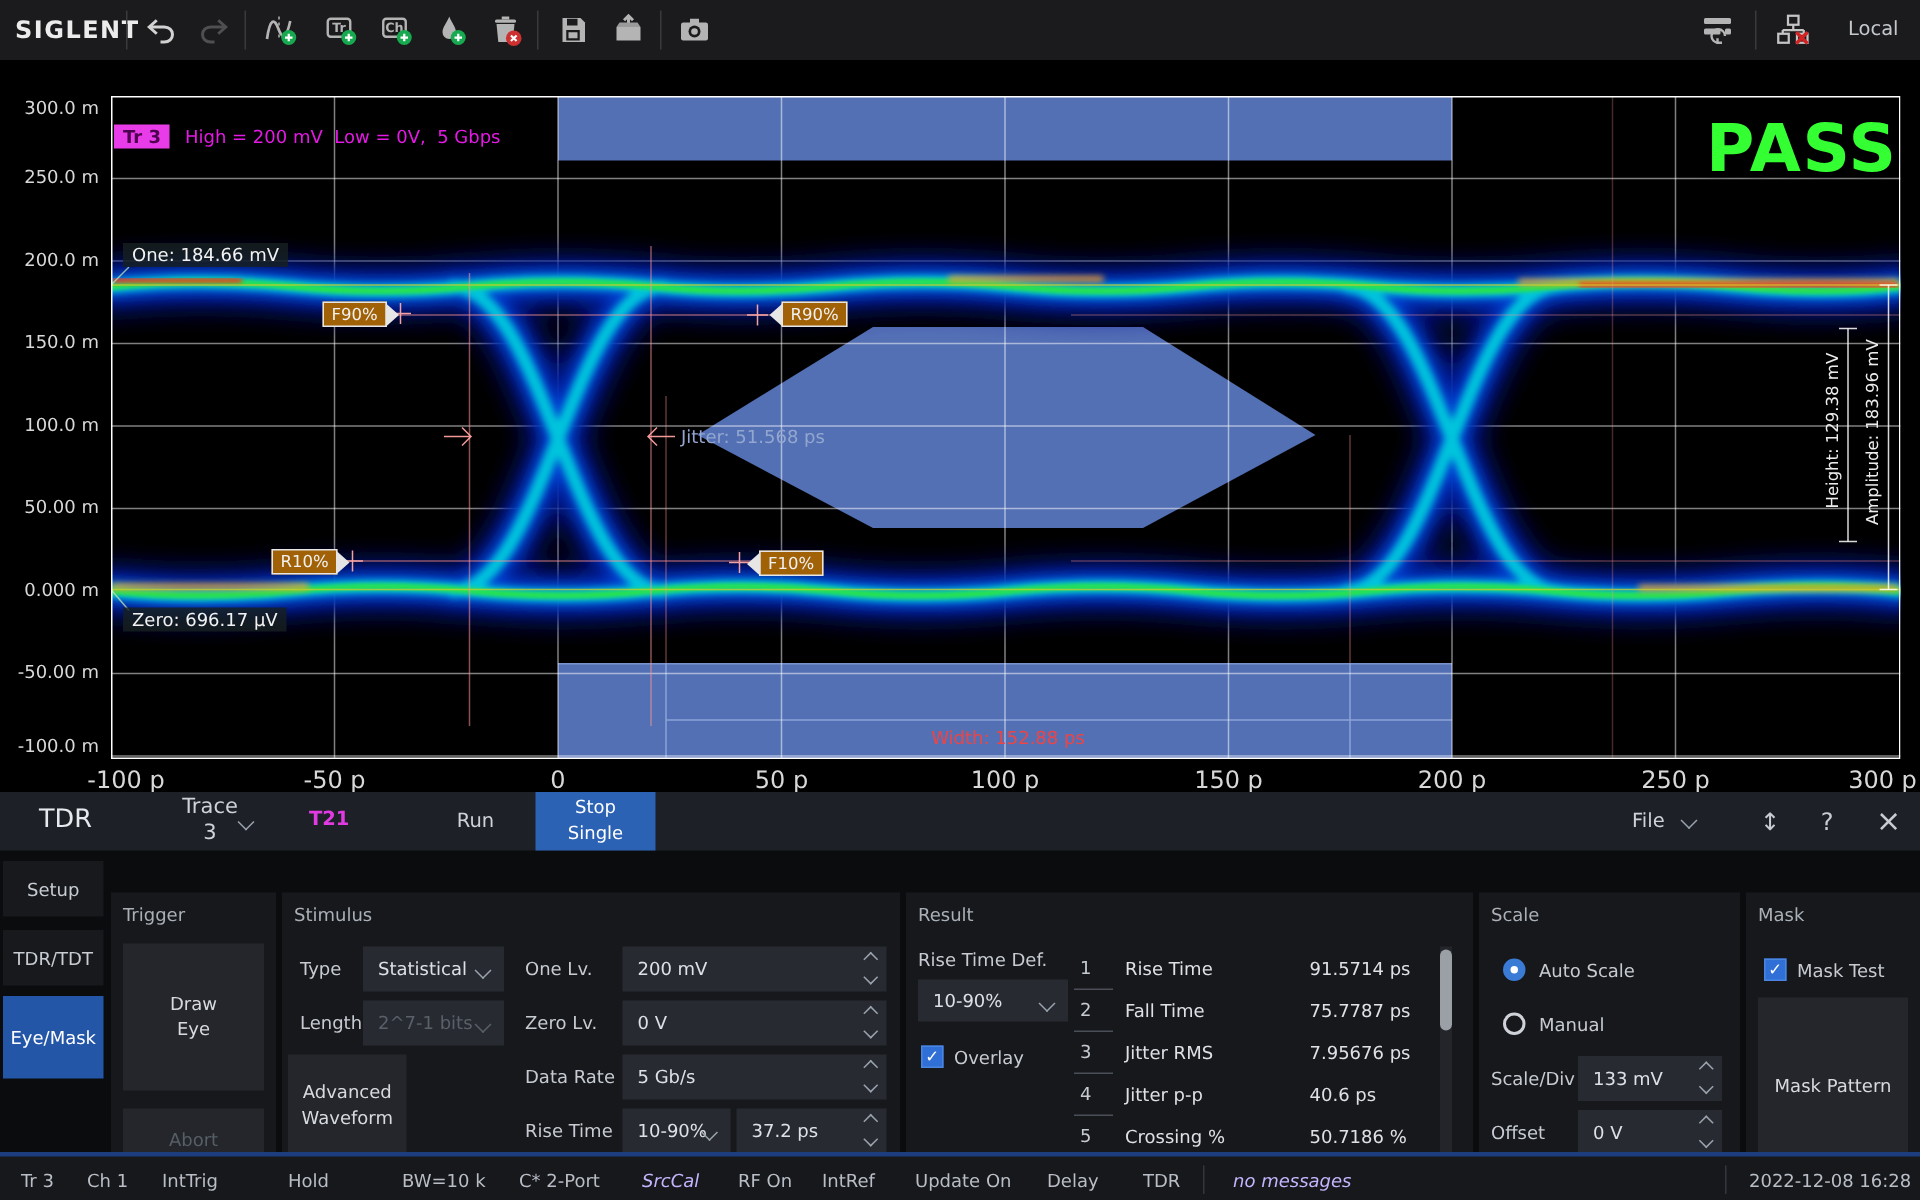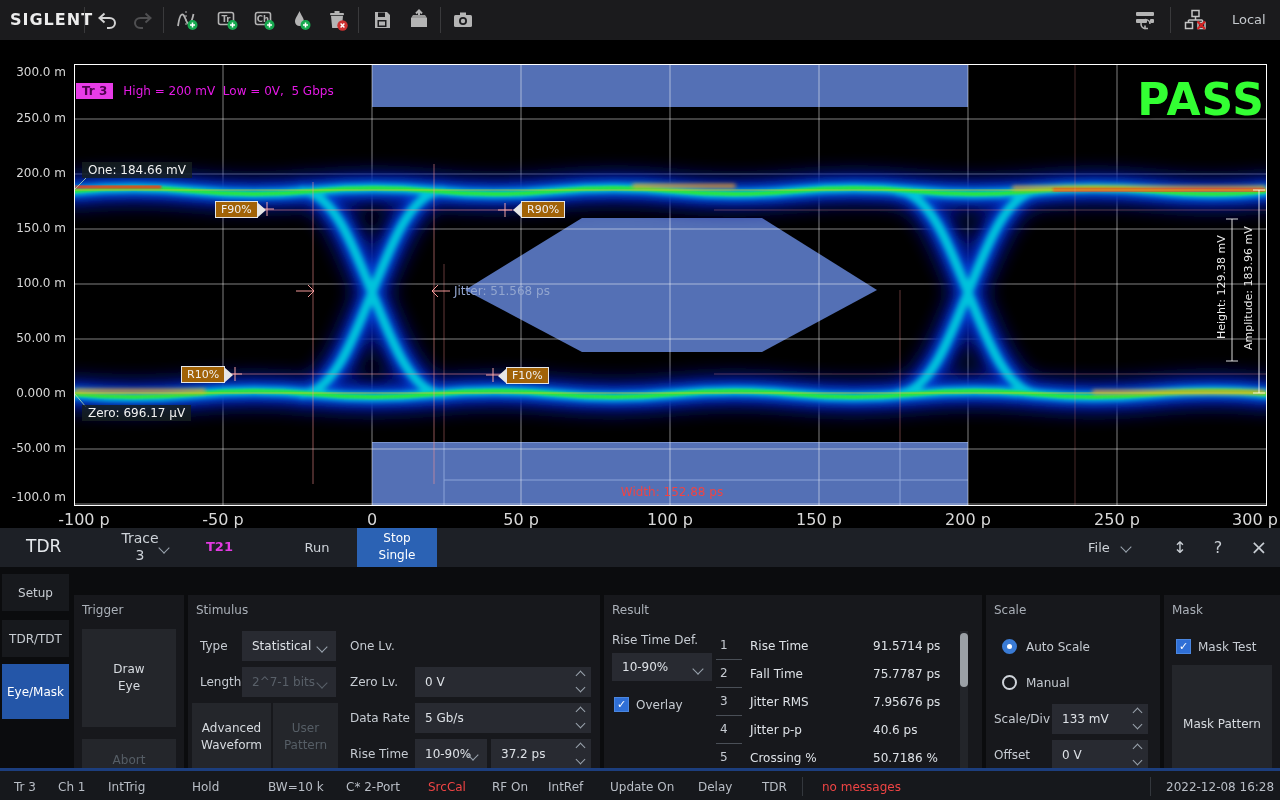--- a/index.html
+++ b/index.html
@@ -84,21 +84,21 @@
   .rrow-n{position:absolute;left:112px;width:26px;color:#c6cbd2;font-size:12px;
     border-bottom:1px solid #4a4f57;height:27px;line-height:24px;padding-left:4px;box-sizing:border-box;}
   .rrow-name{position:absolute;left:146px;color:#dde1e6;font-size:12px;}
   .rrow-val{position:absolute;left:269px;color:#dde1e6;font-size:12px;}
   #scrolltrack{position:absolute;left:356px;top:36px;width:8px;height:152px;background:#23252a;}
   #scrollthumb{position:absolute;left:0;top:2px;width:8px;height:54px;background:#9ba0a6;border-radius:4px;}
   
   #statusbar{position:absolute;left:0;top:768px;width:1280px;height:32px;background:#16181c;
     border-top:3px solid #1c3e7e;box-sizing:content-box;color:#b9bec6;font-size:12px;}
   #statusbar .sitem{position:absolute;top:9px;white-space:nowrap;}
-  #statusbar .dim{color:#ef4444;}
+  #statusbar .dim{color:#c4b5fd;font-style:italic;}
   .ssep{position:absolute;top:6px;width:1px;height:19px;background:#33373d;}
 </style>
 </head>
 <body>
 
 <div id="app">
 
   <div id="toolbar">
     <div id="logo">SIGLENT</div>
     <div class="tsep" style="left:84px"></div>
@@ -423,25 +423,28 @@
       </div>
       <div class="flabel" style="left:12px;top:80px">Length</div>
       <div class="field dim" style="left:54px;top:72px;width:94px">
         <span>2^7-1 bits</span>
           <span class="chev"></span>
       </div>
       <div class="panbtn" style="left:4px;top:108px;width:79px;height:67px">
         <span>Advanced</span>
         <span>Waveform</span>
       </div>
-      <div class="panbtn disabled" style="left:85px;top:108px;width:65px;height:67px">
-        <span>User</span>
-        <span>Pattern</span>
-      </div>
       <div class="flabel" style="left:162px;top:44px">One Lv.</div>
+      <div class="field" style="left:227px;top:36px;width:176px">
+        <span>200 mV</span>
+        <span class="spin">
+            <span class="chev chevup"></span>
+            <span class="chev"></span>
+          </span>
+      </div>
       <div class="flabel" style="left:162px;top:80px">Zero Lv.</div>
       <div class="field" style="left:227px;top:72px;width:176px">
         <span>0 V</span>
         <span class="spin">
             <span class="chev chevup"></span>
             <span class="chev"></span>
           </span>
       </div>
       <div class="flabel" style="left:162px;top:116px">Data Rate</div>
       <div class="field" style="left:227px;top:108px;width:176px">

